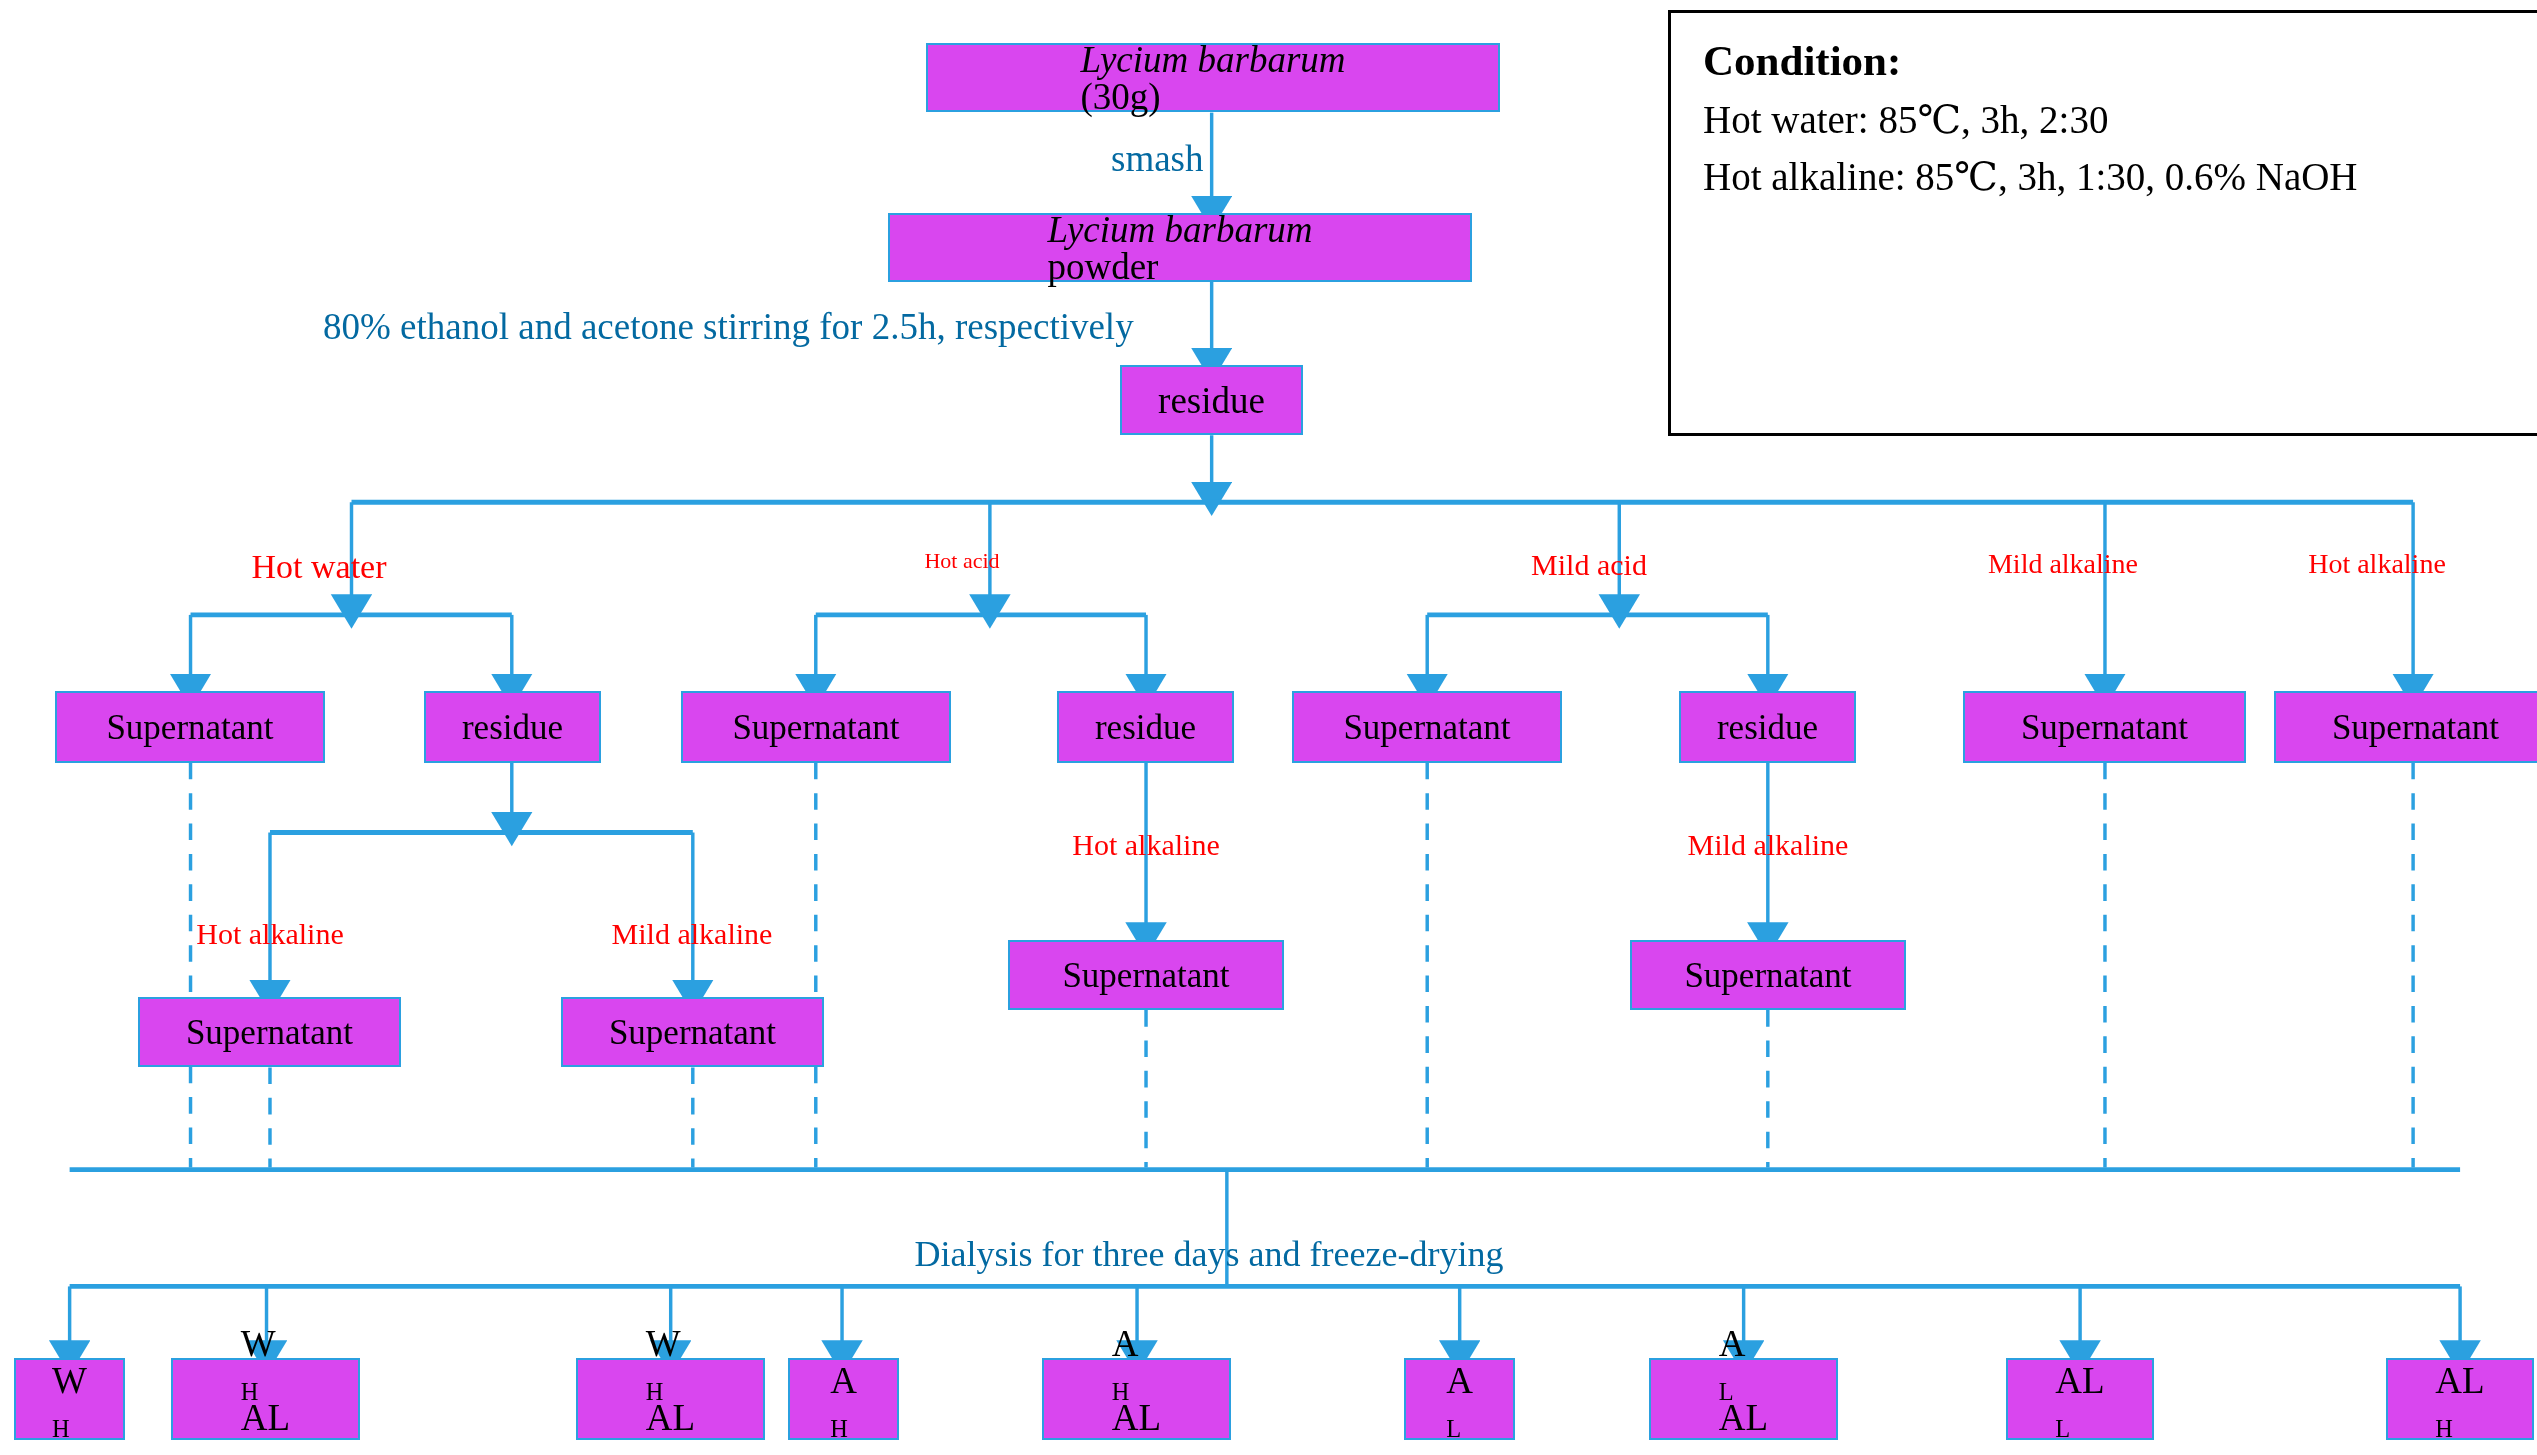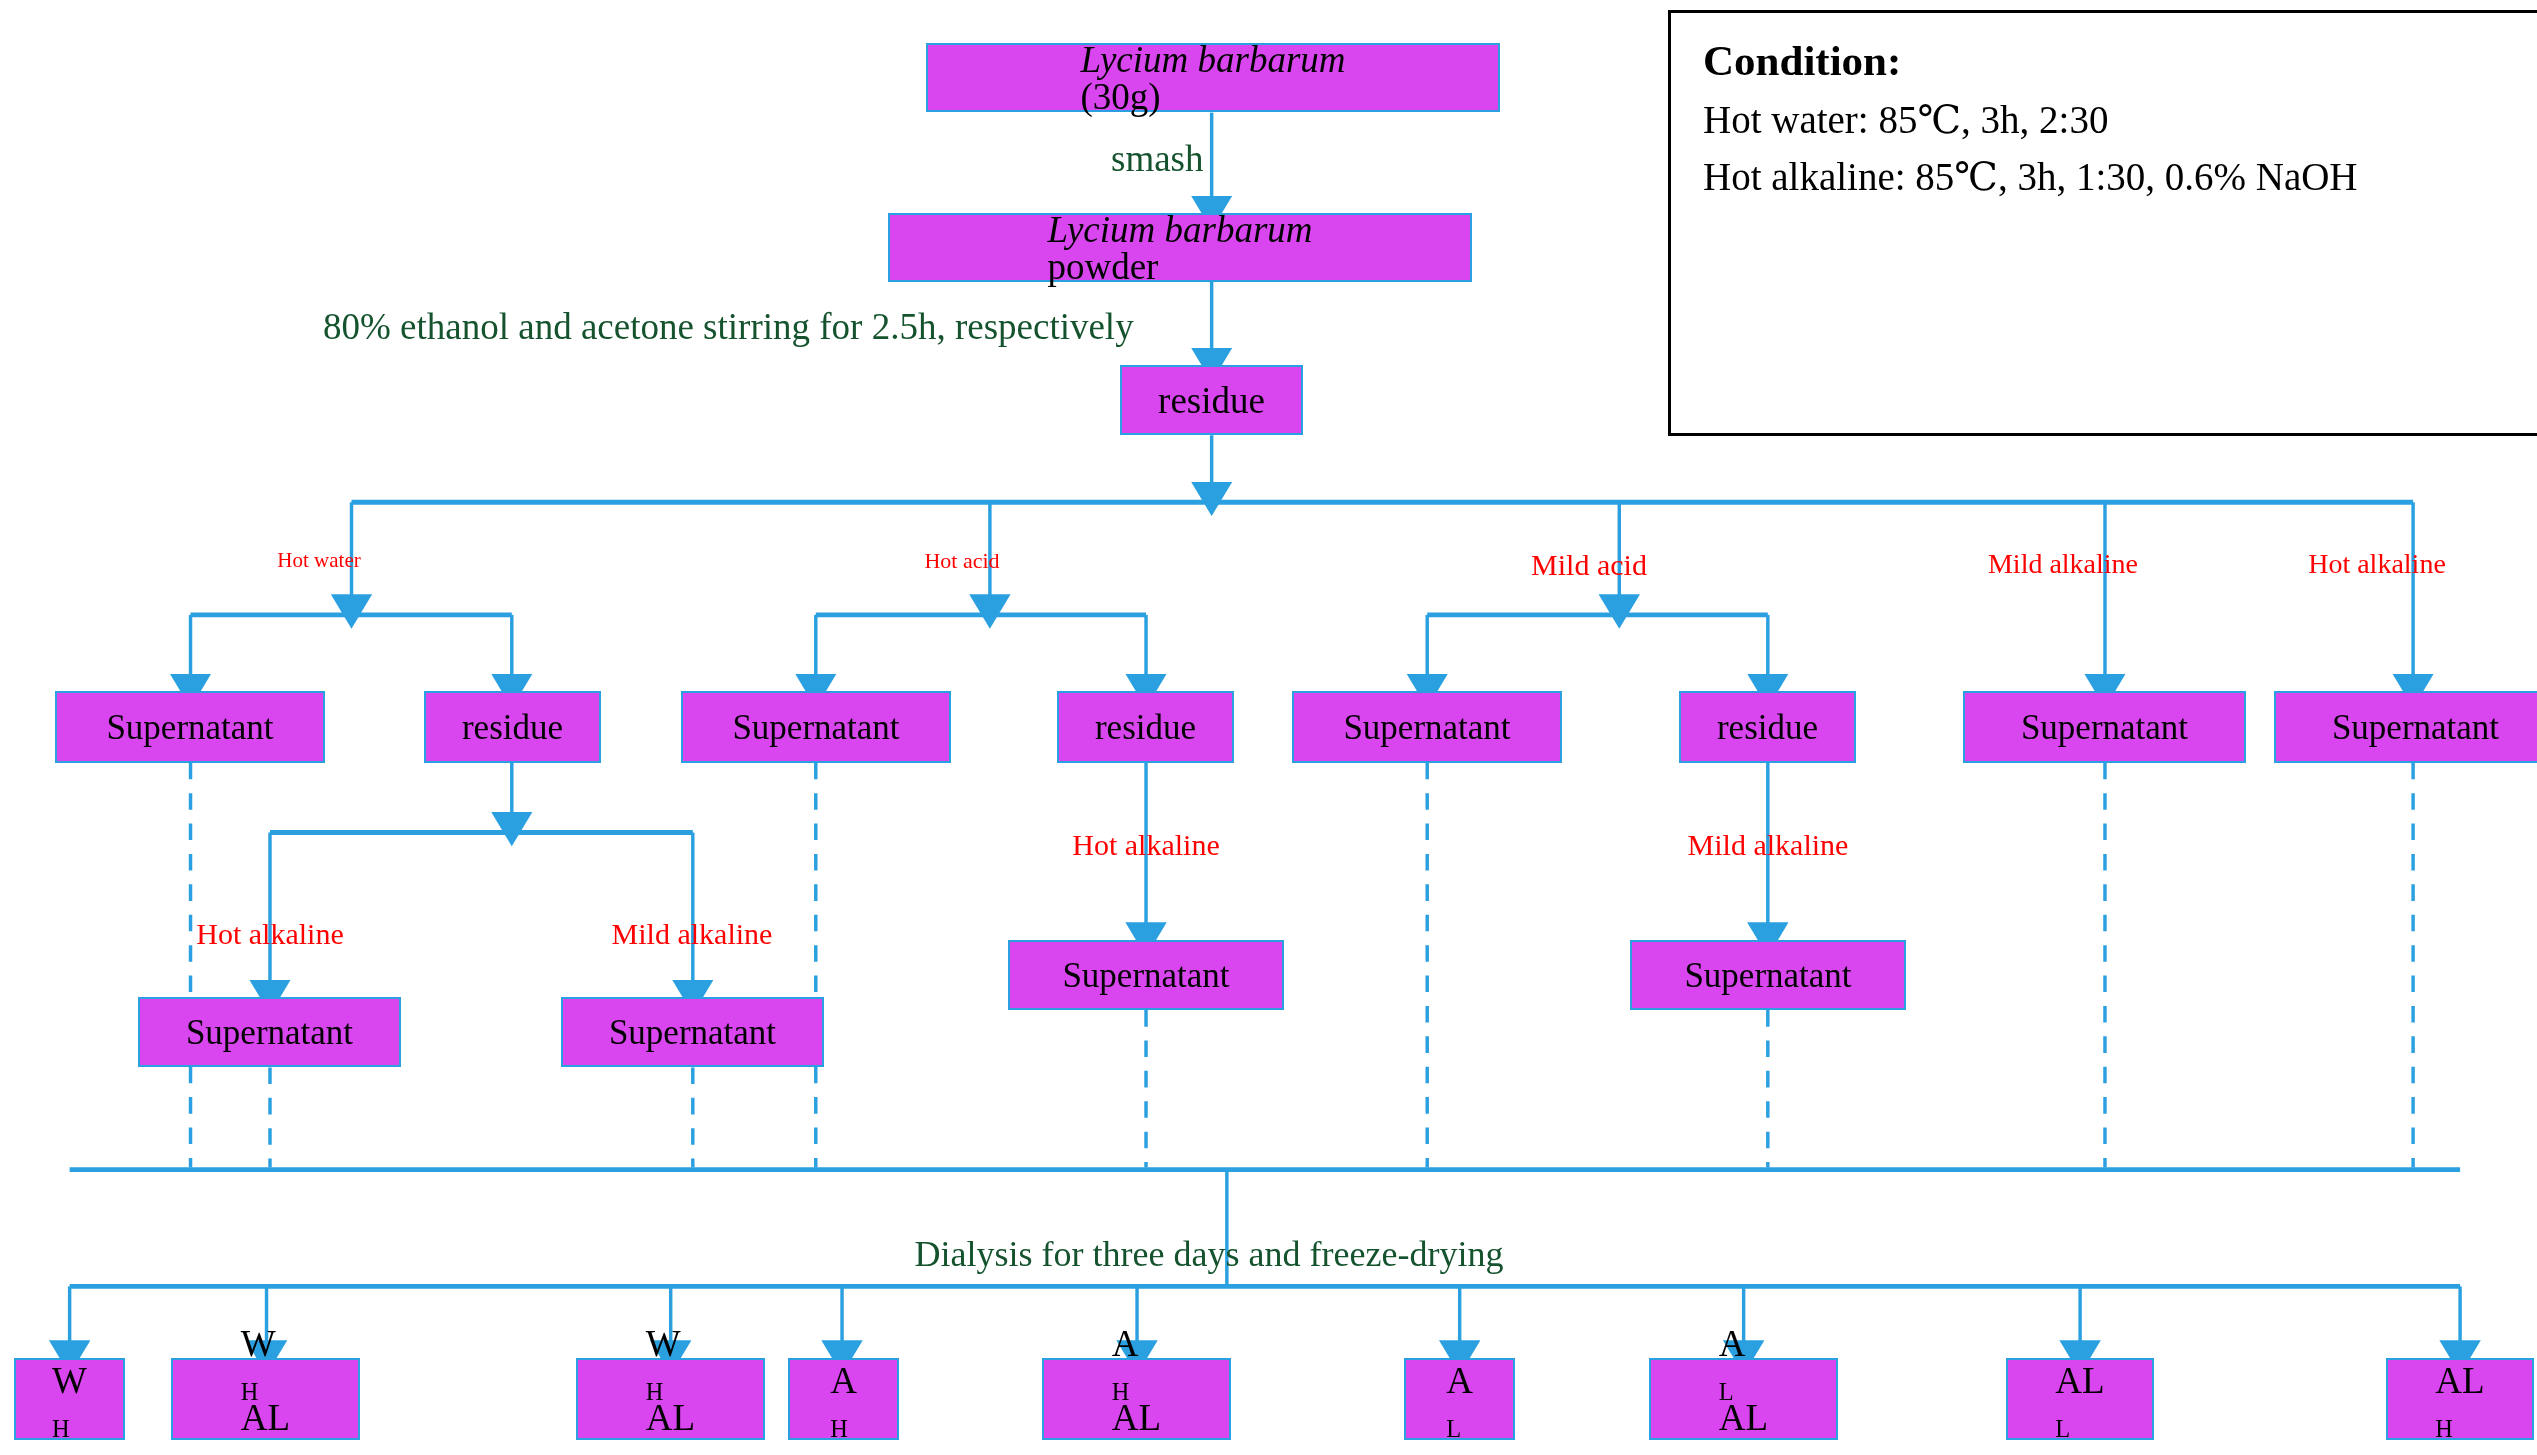--- a/index.html
+++ b/index.html
@@ -7,21 +7,21 @@
        font-family:"Liberation Serif","DejaVu Serif",serif;}
   #stage{position:relative;width:2538px;height:1455px;}
   svg#wires{position:absolute;left:0;top:0;width:2538px;height:1455px;}
 
   .node{position:absolute;box-sizing:border-box;border:2.1px solid #2BA0E0;
         background:#d946ef;display:flex;align-items:center;justify-content:center;
         color:#000;white-space:nowrap;}
   .node span{display:block;line-height:1;}
 
   .lbl{position:absolute;white-space:nowrap;line-height:1.05;}
-  .lbl-black{color:#14532d;}
+  .lbl-black{color:#0369a1;}
   .lbl-red{color:#FF0000;}
   .lbl-ital{font-style:italic;}
   .center{transform:translateX(-50%);text-align:center;}
 
   #condition{position:absolute;left:1668px;top:9.7px;width:908px;height:426px;
              box-sizing:border-box;border:3.5px solid #000000;background:#fff;
              padding:26px 28px 0 32px;}
   #condition .ctitle{font-weight:bold;font-size:43px;line-height:1.0;
                      margin:0 0 18px 0;color:#000;}
   #condition .cline{font-size:39px;line-height:1.0;margin:0 0 18px 0;color:#000;}
@@ -121,21 +121,21 @@
   <div class="node" style="left:888px;top:213px;width:584px;height:69px;font-size:37px;">
     <span><i class="lbl-ital">Lycium barbarum</i><span> powder</span></span>
   </div>
 
   <div class="lbl lbl-black" style="left:323px;top:308px;font-size:37px;">80% ethanol and acetone stirring for 2.5h, respectively</div>
 
   <div class="node" style="left:1120px;top:365px;width:183px;height:70px;font-size:37px;">
     <span>residue</span>
   </div>
 
-  <div class="lbl lbl-red center" style="left:319px;top:549px;font-size:21px;">Hot water</div>
+  <div class="lbl lbl-red center" style="left:319px;top:549px;font-size:34px;">Hot water</div>
   <div class="lbl lbl-red center" style="left:962px;top:549px;font-size:22px;">Hot acid</div>
   <div class="lbl lbl-red center" style="left:1589px;top:549px;font-size:30px;">Mild acid</div>
   <div class="lbl lbl-red center" style="left:2063px;top:549px;font-size:28px;">Mild alkaline</div>
   <div class="lbl lbl-red center" style="left:2377px;top:549px;font-size:28px;">Hot alkaline</div>
 
   <div class="node" style="left:55px;top:691px;width:270px;height:72px;font-size:35px;">
     <span>Supernatant</span>
   </div>
   <div class="node" style="left:424px;top:691px;width:177px;height:72px;font-size:35px;">
     <span>residue</span>

